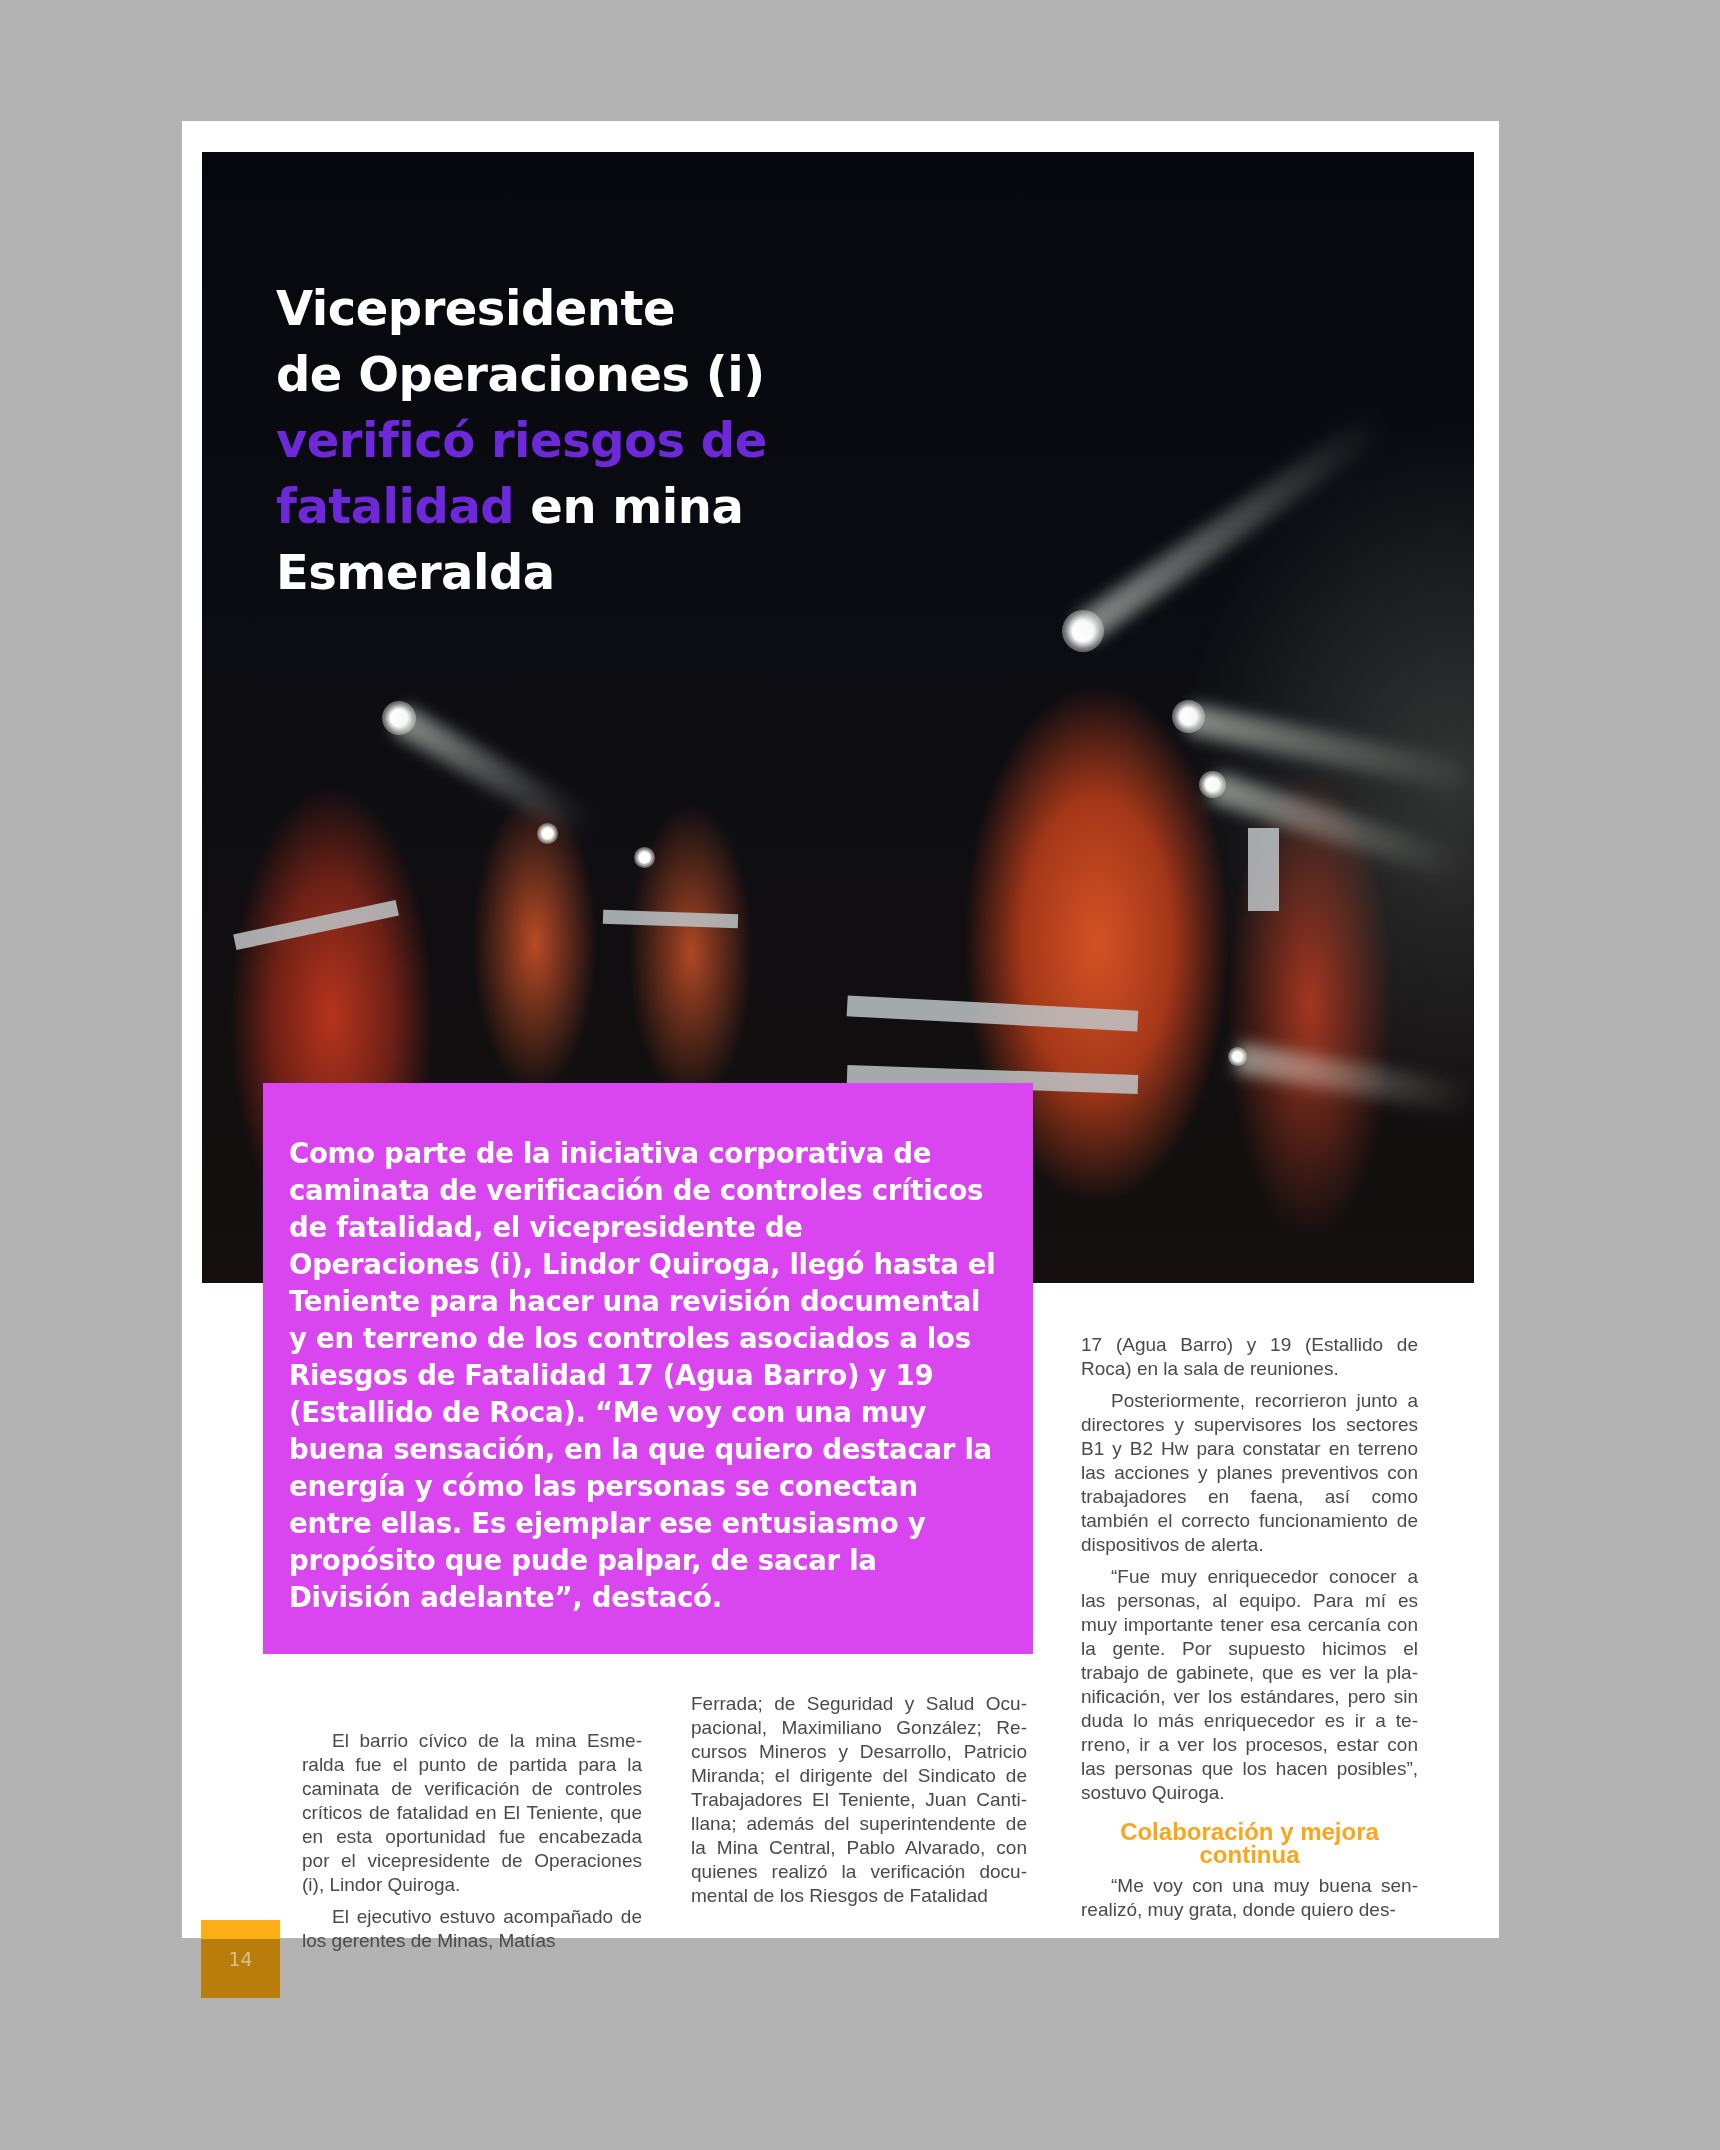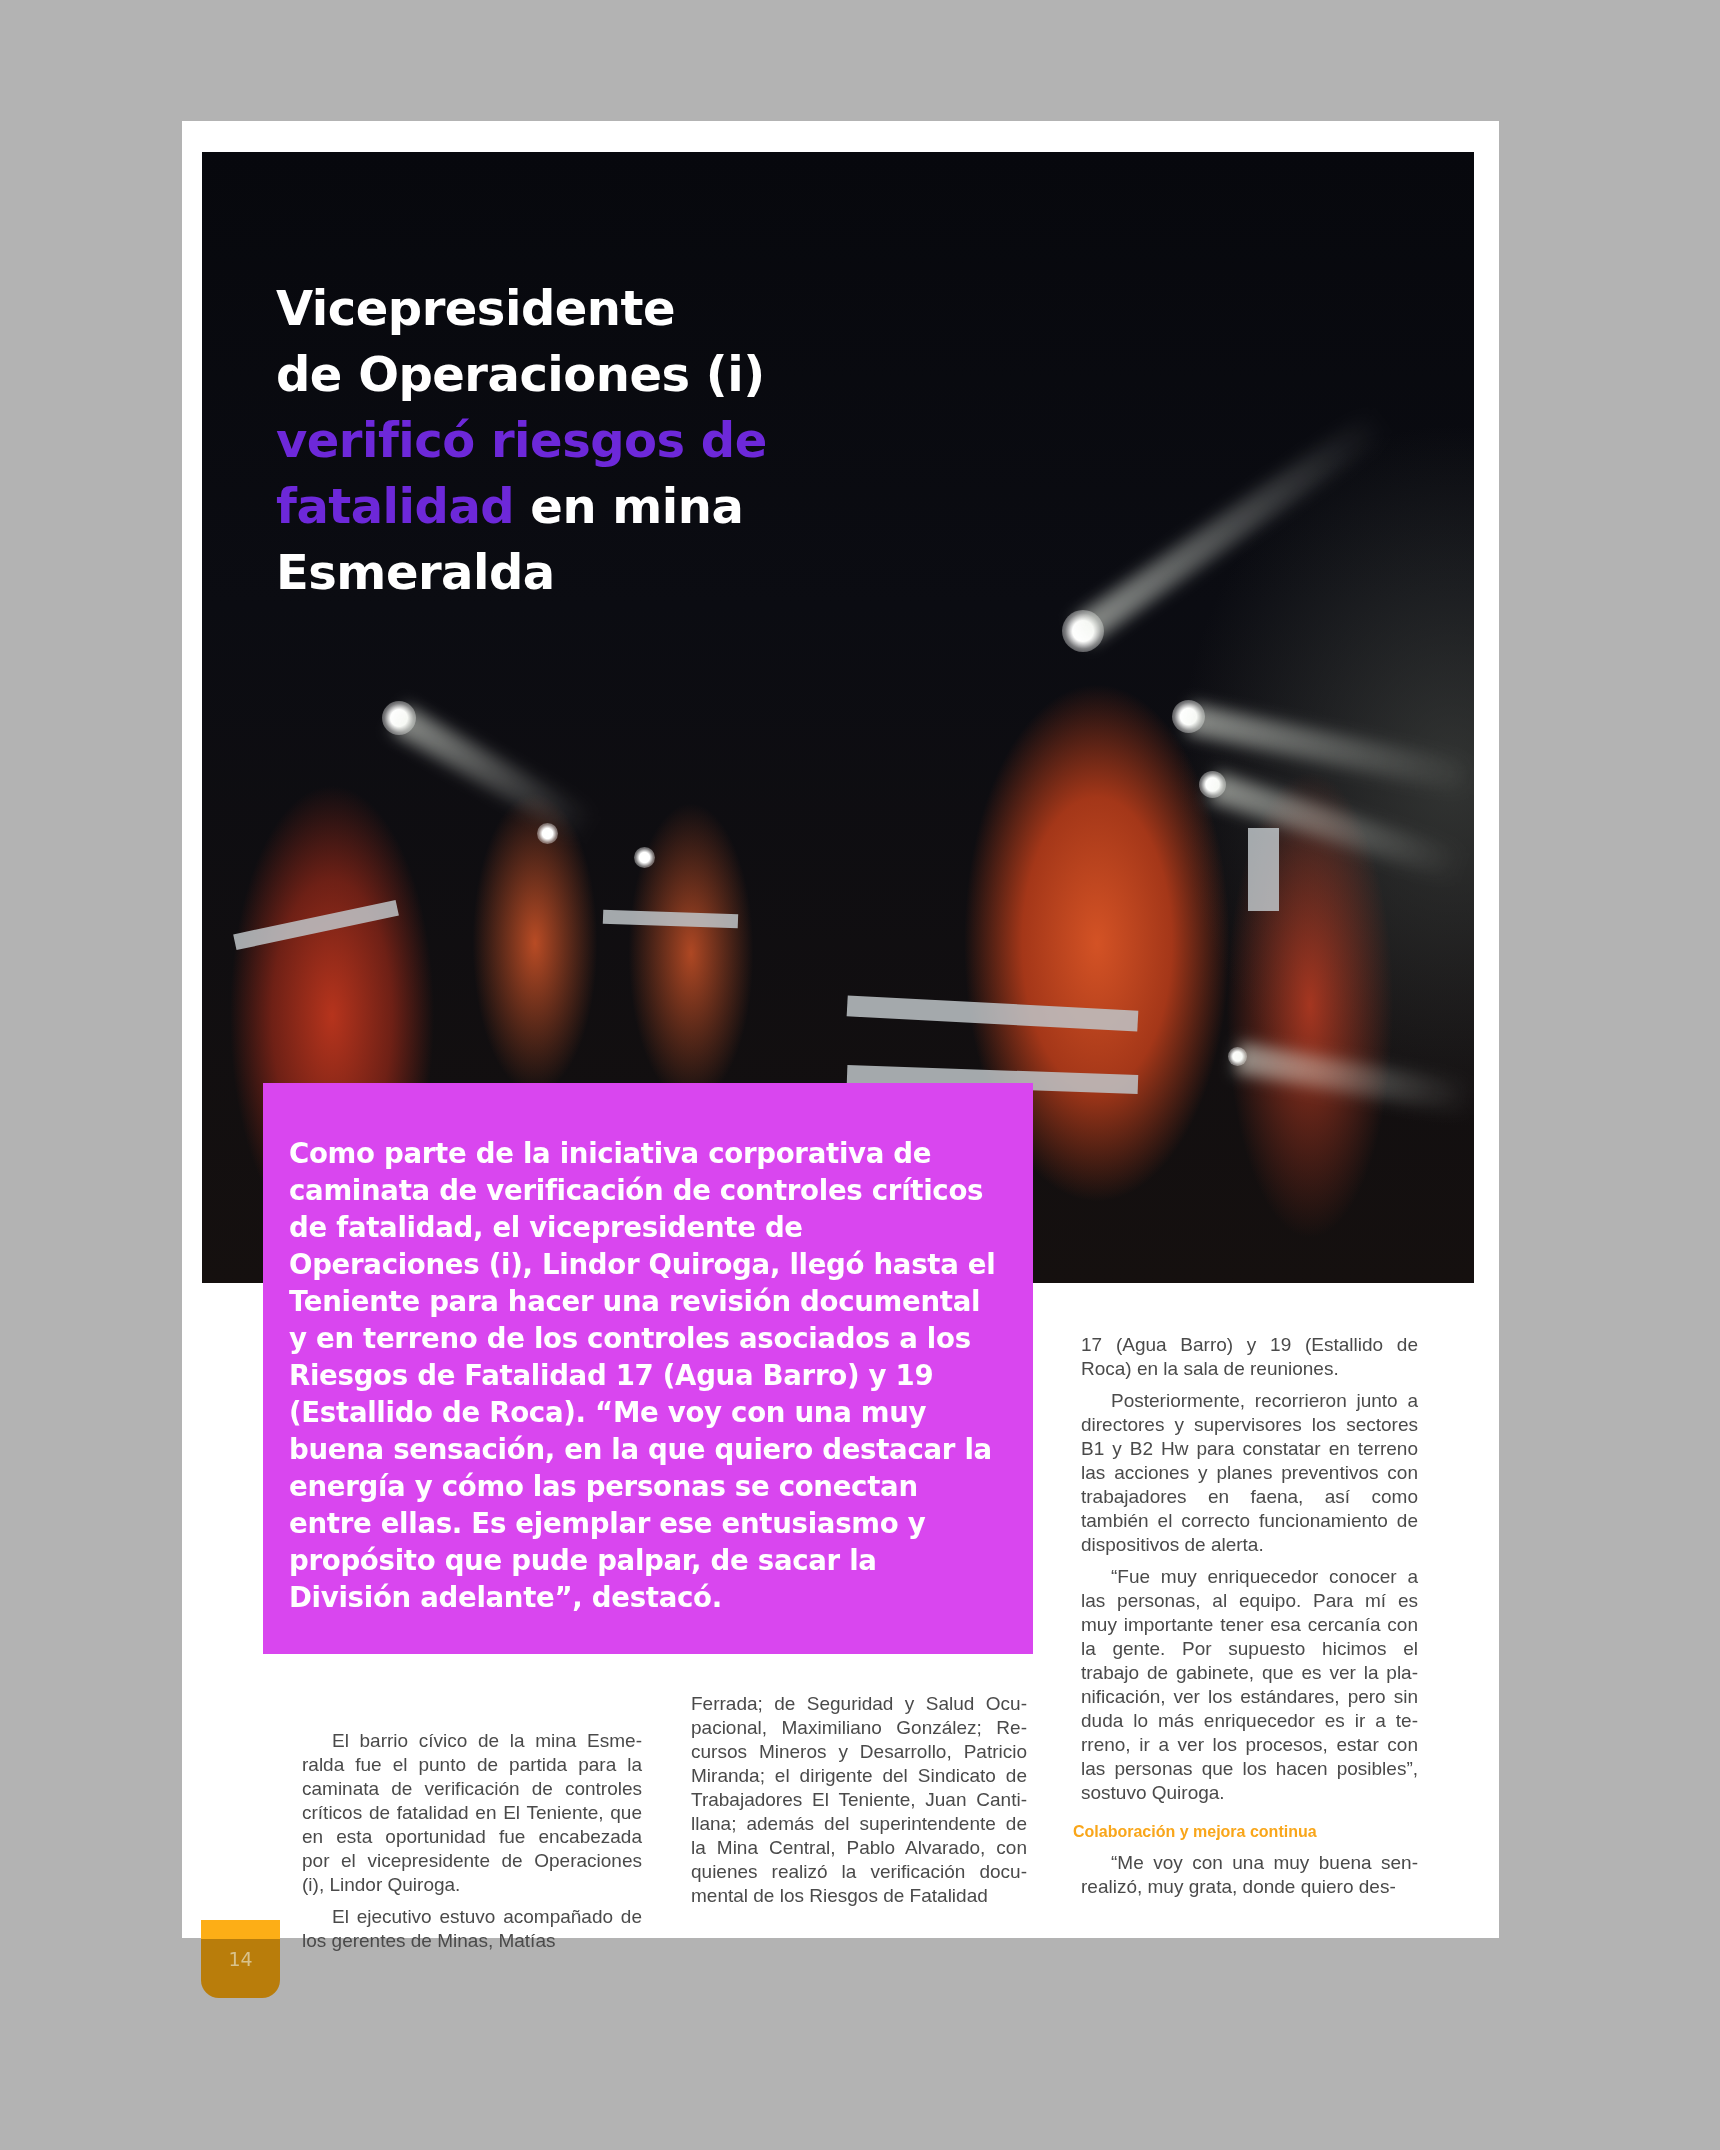--- a/index.html
+++ b/index.html
@@ -85,35 +85,34 @@
     hyphens: manual;
   }
   .col p { margin: 8px; text-indent: 30px; }
   .col p.noindent { text-indent: 0; }
   .col1 { left: 112px; top: 1600px; width: 356px; }
   .col2 { left: 501px; top: 1563px; width: 352px; }
   .col3 { left: 891px; top: 1204px; width: 353px; }
   .subhead {
     color: #f9a61a;
     font-weight: bold;
-    font-size: 16px;
+    font-size: 24px;
     line-height: 23px;
     margin: 14.6px 0 1px 0;
-    text-align: left;
+    text-align: center;
   }
   .page-badge {
     position: absolute;
     left: 201px; top: 1920px;
     width: 79px; height: 78px;
     background: #b97d0b;
     display: flex; align-items: center; justify-content: center;
     color: #d8c28c;
     font-family: "DejaVu Sans", sans-serif;
     font-size: 19px;
-    border-radius: 18px;
   }
   .page-badge .top-part {
     position: absolute; left: 0; top: 0; width: 79px; height: 19px;
     background: #fdae16;
   }
   .page-badge span { position: relative; }
 </style>
 </head>
 <body>
 

